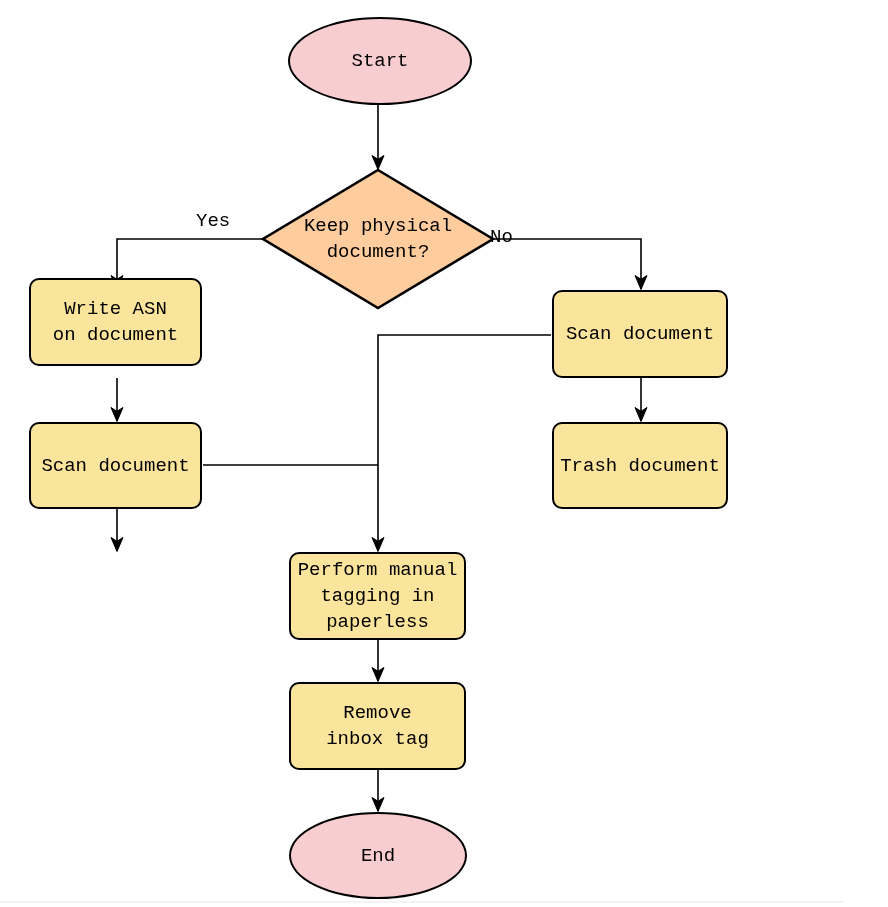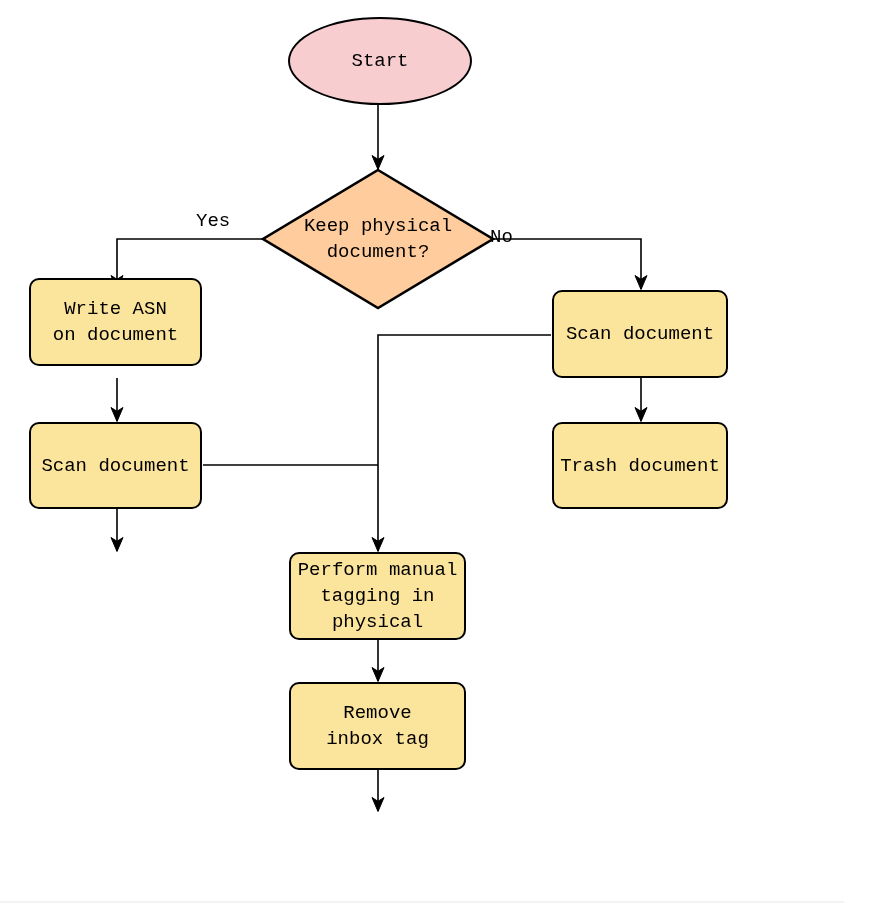--- a/index.html
+++ b/index.html
@@ -134,25 +134,28 @@
     <span>Scan document</span>
   </div>
 
   <div class="node process" style="left:552px; top:422px; width:176px; height:87px;">
     <span>Trash document</span>
   </div>
 
   <div class="node process" style="left:289px; top:552px; width:177px; height:88px;">
     <span>Perform manual
 tagging in
-physical</span>
+paperless</span>
   </div>
 
 
   <div class="node process" style="left:289px; top:682px; width:177px; height:88px;">
     <span>Remove
 inbox tag</span>
   </div>
 
+  <div class="node terminal" style="left:289px; top:812px; width:178px; height:87px;">
+    <span>End</span>
+  </div>
 
   <div class="bottom-divider"></div>
 
 </div>
 
 </body></html>

